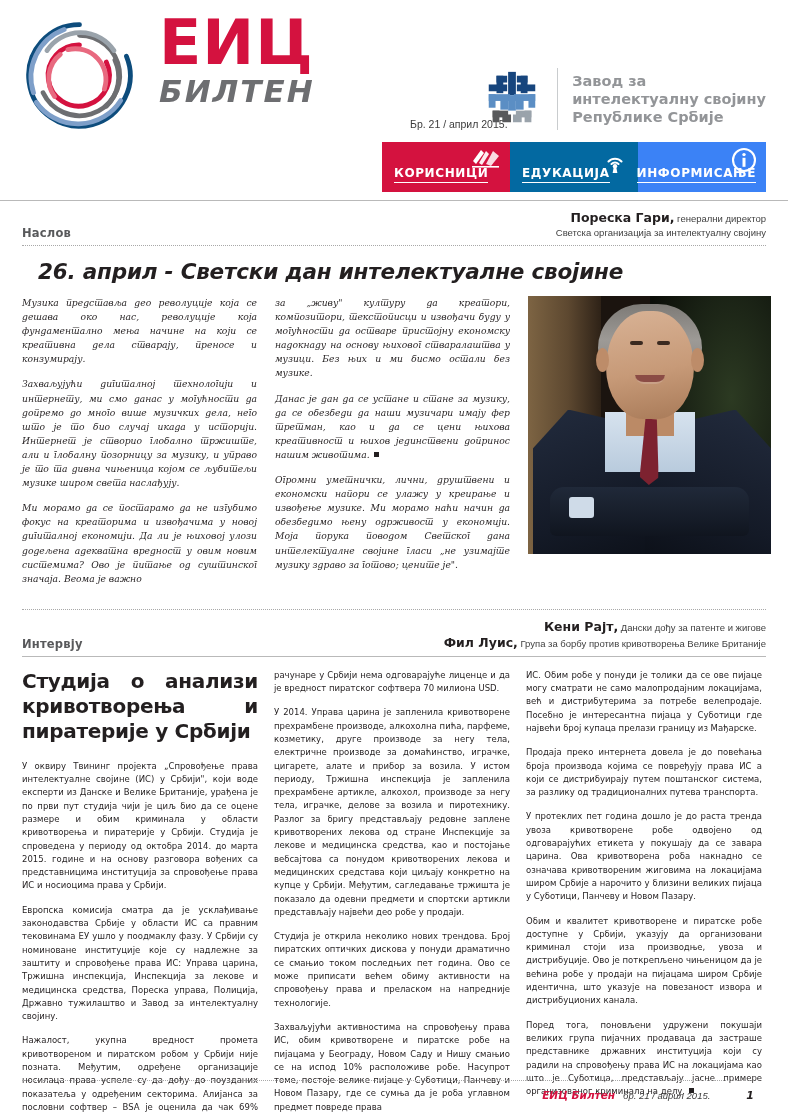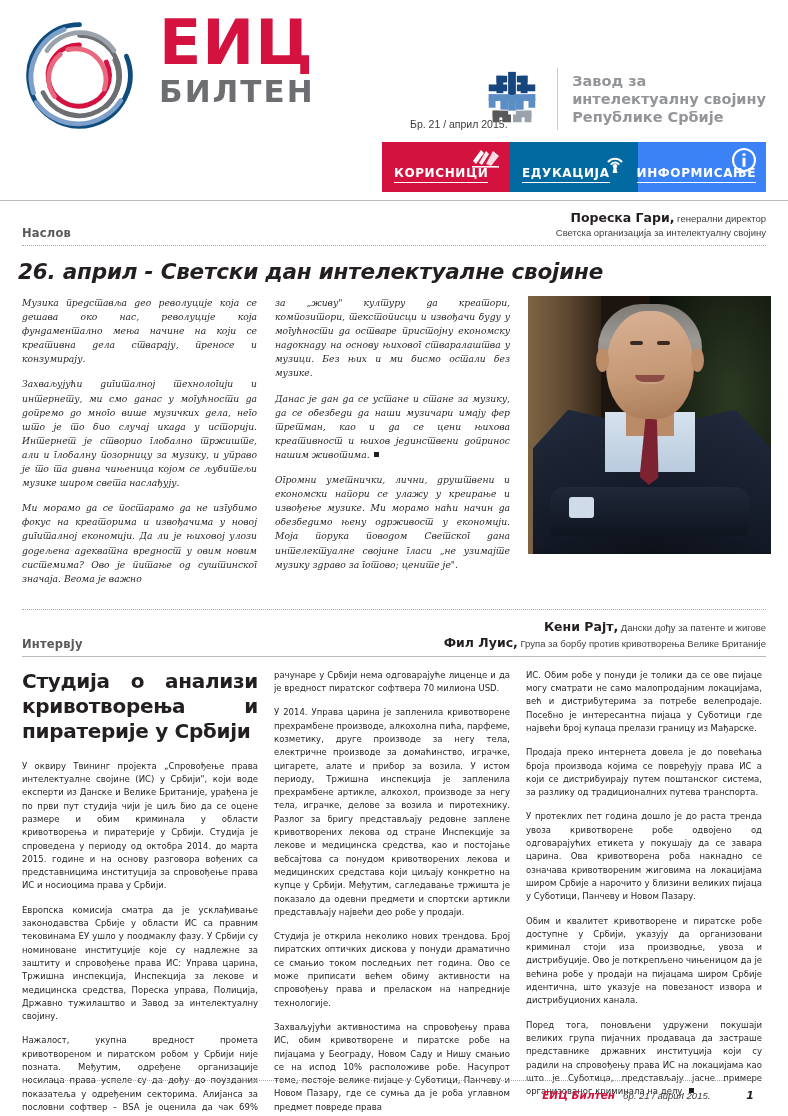--- a/index.html
+++ b/index.html
@@ -36,20 +36,21 @@
     color:#d4123f;
   }
   .bilten-word{
     font-family:"DejaVu Sans","Liberation Sans",sans-serif;
     font-weight:bold;
     font-size:31px;
     line-height:34px;
     letter-spacing:2px;
     color:#6d6e71;
     margin-top:2px;
+    font-style:italic;
   }
 
   .issue-line{
     position:absolute;
     left:388px;top:118px;
     font-size:10.5px;
     color:#3c3c3c;
     white-space:nowrap;
   }
 
@@ -371,21 +372,21 @@
         <span class="byline-name">Пореска Гари,</span><span class="byline-role"> генерални директор</span>
       </div>
       <div class="byline-sub">Светска организација за интелектуалну својину</div>
     </div>
   </div>
 
   <div style="padding:0 22px;">
       <hr class="rule-dotted">
     </div>
 
-  <div class="article2" style="padding:0 18px;">
+  <div class="article2" style="padding:0 38px;">
     <div class="a1-title">26. април - Светски дан интелектуалне својине</div>
   </div>
 
   <div class="article1">
     <div class="a1-body">
 
       <div class="a1-col">
         <p>Музика представља део револуције која се дешава око нас, револуције која фундаментално мења начине на који се креативна дела стварају, преносе и конзумирају.</p>
         <p>Захваљујући дигиталној технологији и интернету, ми смо данас у могућности да допремо до много више музичких дела, него што је то био случај икада у историји. Интернет је створио глобално тржиште, али и глобалну позорницу за музику, и управо је то та дивна чињеница којом се љубитељи музике широм света наслађују.</p>
         <p>Ми морамо да се постарамо да не изгубимо фокус на креаторима и извођачима у новој дигиталној економији. Да ли је њиховој улози додељена адекватна вредност у овим новим системима? Ово је питање од суштинског значаја. Веома је важно</p>

